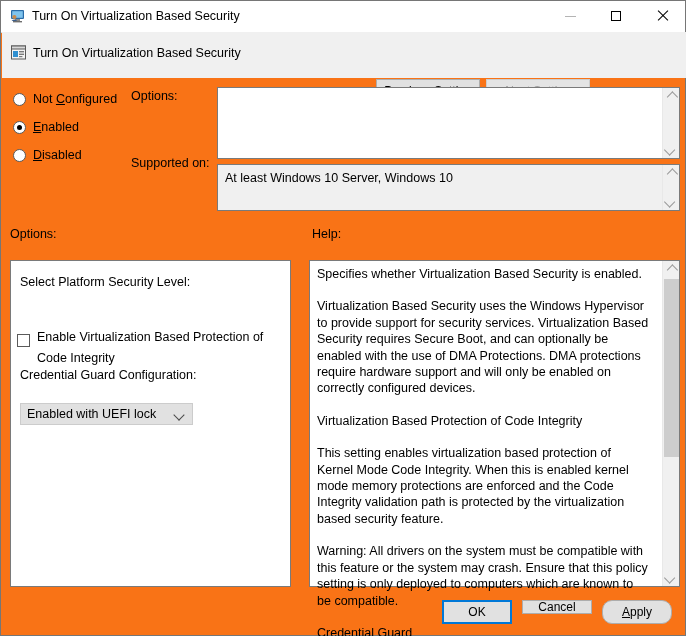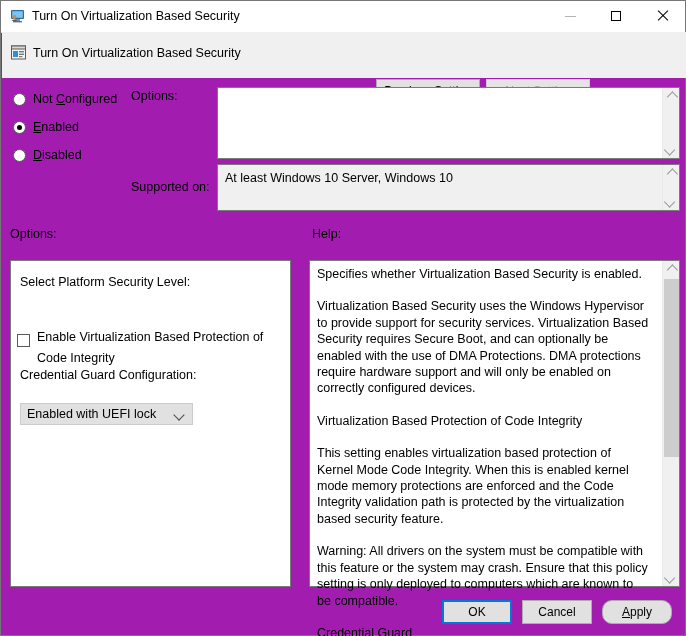--- a/index.html
+++ b/index.html
@@ -15,21 +15,21 @@
     background: #ffffff;
     overflow: hidden;
   }
   .window {
     position: absolute;
     left: 0; top: 0;
     width: 686px;
     height: 636px;
     box-sizing: border-box;
     border: 1px solid #767676;
-    background: #a21caf;
+    background: #f97316;
   }
 
   
   .titlebar {
     position: absolute;
     left: 0; top: 0;
     width: 684px;
     height: 31px;
     background: #ffffff;
     border-bottom: 1px solid #dcdcdc;
@@ -155,21 +155,21 @@
     white-space: nowrap;
   }
 
   
   .field-label {
     position: absolute;
     font-size: 12.5px;
     white-space: nowrap;
   }
   .lbl-comment { left: 130px; top: 88px; }
-  .lbl-supported { left: 130px; top: 179px; }
+  .lbl-supported { left: 130px; top: 155px; }
   .lbl-options { left: 9px; top: 226px; }
   .lbl-help { left: 311px; top: 226px; }
 
   
   .textbox {
     position: absolute;
     box-sizing: border-box;
     border: 1px solid #7a7a7a;
     overflow: hidden;
   }
@@ -307,21 +307,21 @@
     margin: 0 0 16px 0;
   }
   .help-body p:last-child { margin-bottom: 0; }
 
   
   .btn-ok {
     left: 441px; top: 599px; width: 70px; height: 24px;
     border: 2px solid #0078d7;
     background: #e1e1e1;
   }
-  .btn-cancel { left: 521px; top: 599px; width: 70px; height: 24px; }
+  .btn-cancel { left: 521px; top: 599px; width: 70px; height: 14px; }
   .btn-apply { left: 601px; top: 599px; width: 70px; height: 24px; border-radius: 10px; }
 </style>
 </head>
 <body>
 
 <div class="window">
 
   <div class="titlebar">
     <svg class="titlebar-icon" viewBox="0 0 17 17">
       <rect x="2" y="2" width="13" height="9" rx="1" fill="#2a6ca8"></rect>

